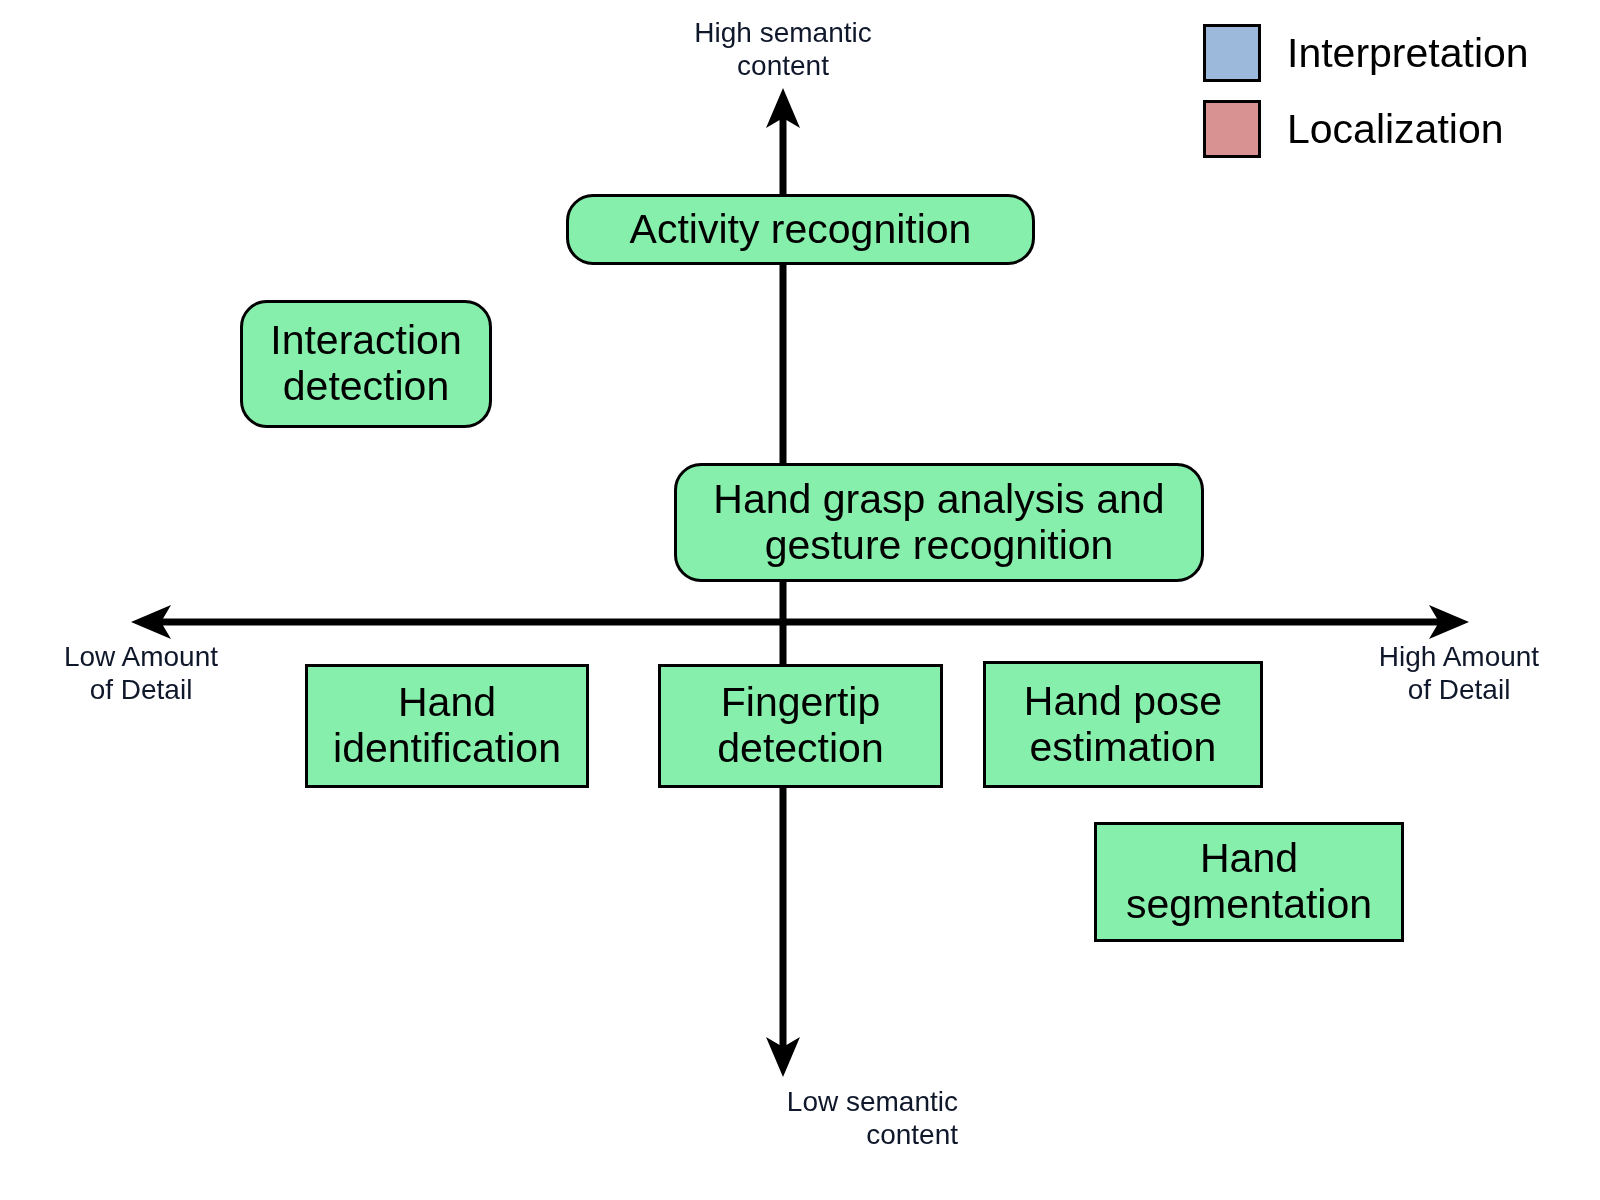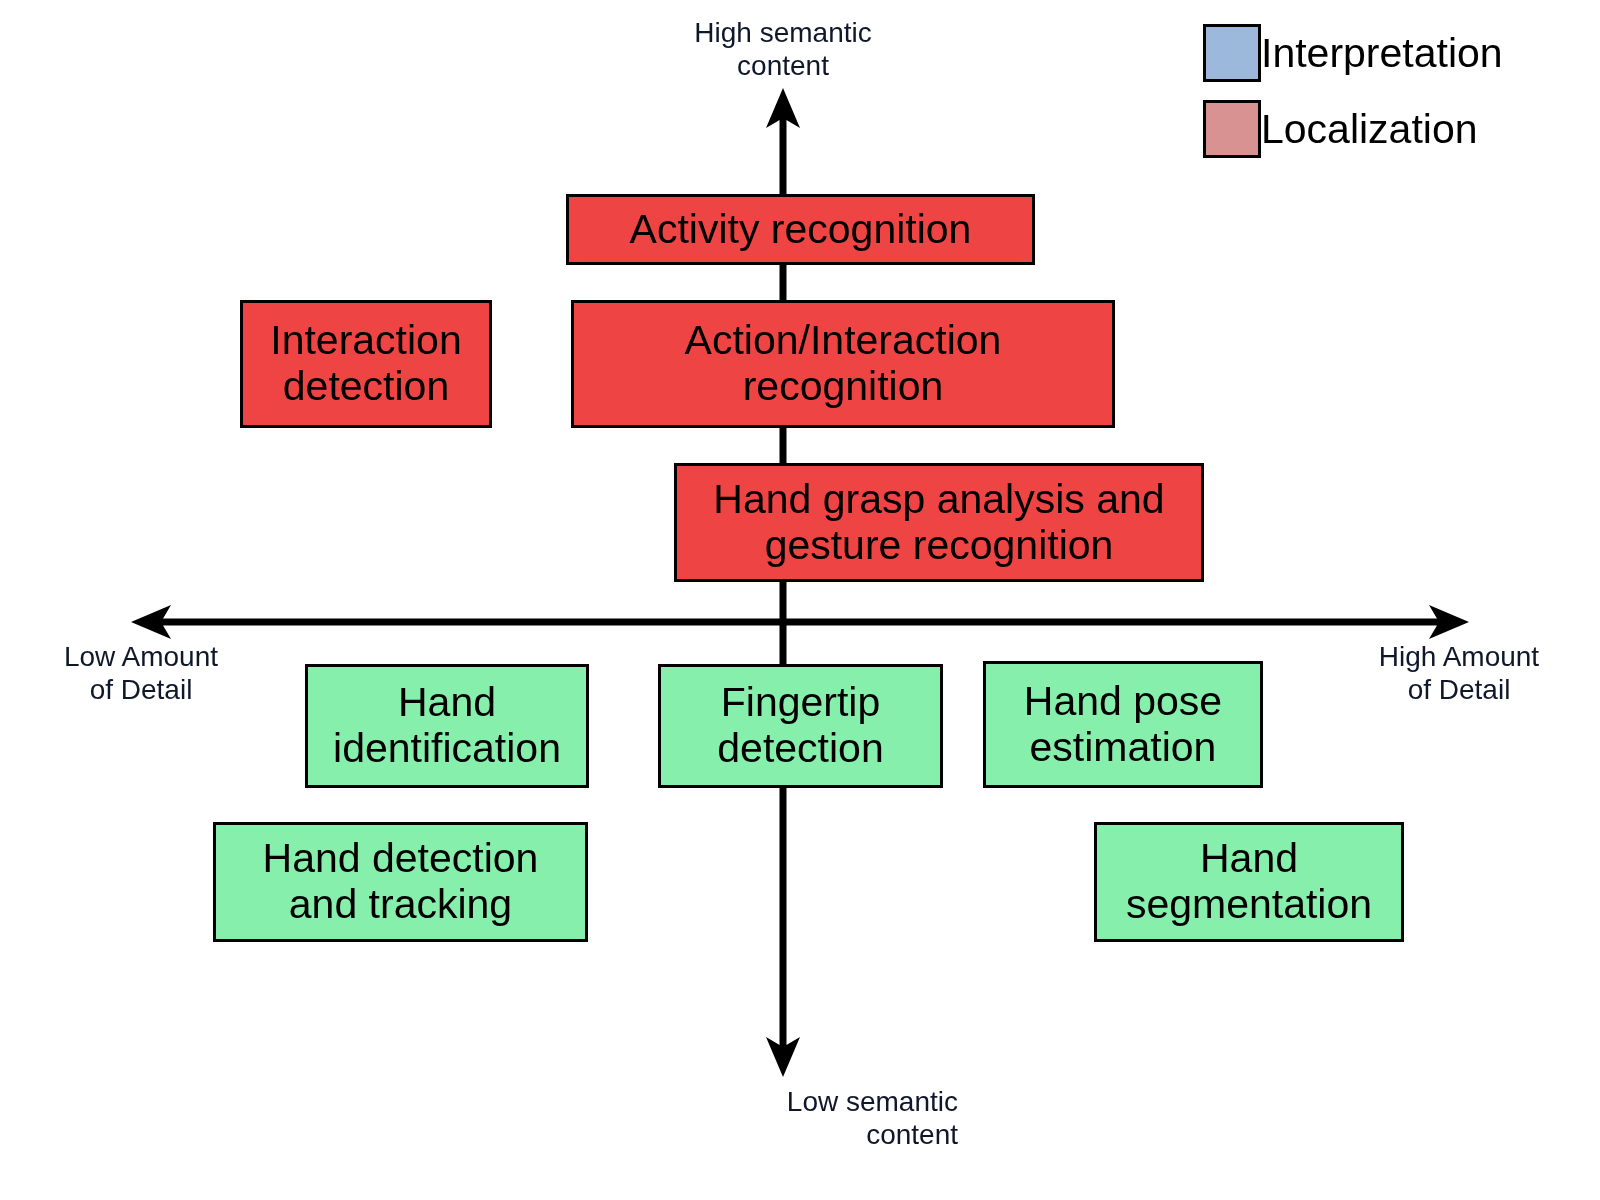--- a/index.html
+++ b/index.html
@@ -31,21 +31,21 @@
     display: flex;
     align-items: center;
     justify-content: center;
     text-align: center;
     line-height: 1.12;
     font-size: 41px;
     color: #000000;
     padding: 0 8px;
     white-space: pre-line;
   }
-  .node.interpretation { background: #ef4444; }
+  .node.interpretation { background: #86efac; border-radius: 27px; }
   .node.localization  { background: #86efac; }
 
   .axis-label {
     position: absolute;
     text-align: center;
     font-size: 28px;
     line-height: 1.18;
     color: #0f172a;
     white-space: pre-line;
   }
@@ -54,20 +54,21 @@
     position: absolute;
     left: 1203px;
     top: 24px;
     display: flex;
     flex-direction: column;
     gap: 18px;
   }
   .legend-row {
     display: flex;
     align-items: center;
+    gap: 26px;
   }
   .legend-swatch {
     width: 58px;
     height: 58px;
     box-sizing: border-box;
     border: 3px solid #000000;
   }
   .legend-swatch.interpretation { background: #9cb8db; }
   .legend-swatch.localization  { background: #d99292; }
   .legend-text {
@@ -122,34 +123,30 @@
       <span class="legend-swatch localization"></span>
       <span class="legend-text">Localization</span>
     </div>
   </div>
 
   <div class="node interpretation" style="left:566px; top:194px; width:469px; height:71px;">Activity recognition</div>
 
   <div class="node interpretation" style="left:240px; top:300px; width:252px; height:128px;">Interaction
 detection</div>
 
-  <div class="node interpretation" style="left:571px; top:300px; width:544px; height:128px;">Action/Interaction
-recognition</div>
 
   <div class="node interpretation" style="left:674px; top:463px; width:530px; height:119px;">Hand grasp analysis and
 gesture recognition</div>
 
   <div class="node localization" style="left:305px; top:664px; width:284px; height:124px;">Hand
 identification</div>
 
   <div class="node localization" style="left:658px; top:664px; width:285px; height:124px;">Fingertip
 detection</div>
 
   <div class="node localization" style="left:983px; top:661px; width:280px; height:127px;">Hand pose
 estimation</div>
 
-  <div class="node localization" style="left:213px; top:822px; width:375px; height:120px;">Hand detection
-and tracking</div>
 
   <div class="node localization" style="left:1094px; top:822px; width:310px; height:120px;">Hand
 segmentation</div>
 
 </div>
 
 </body></html>

